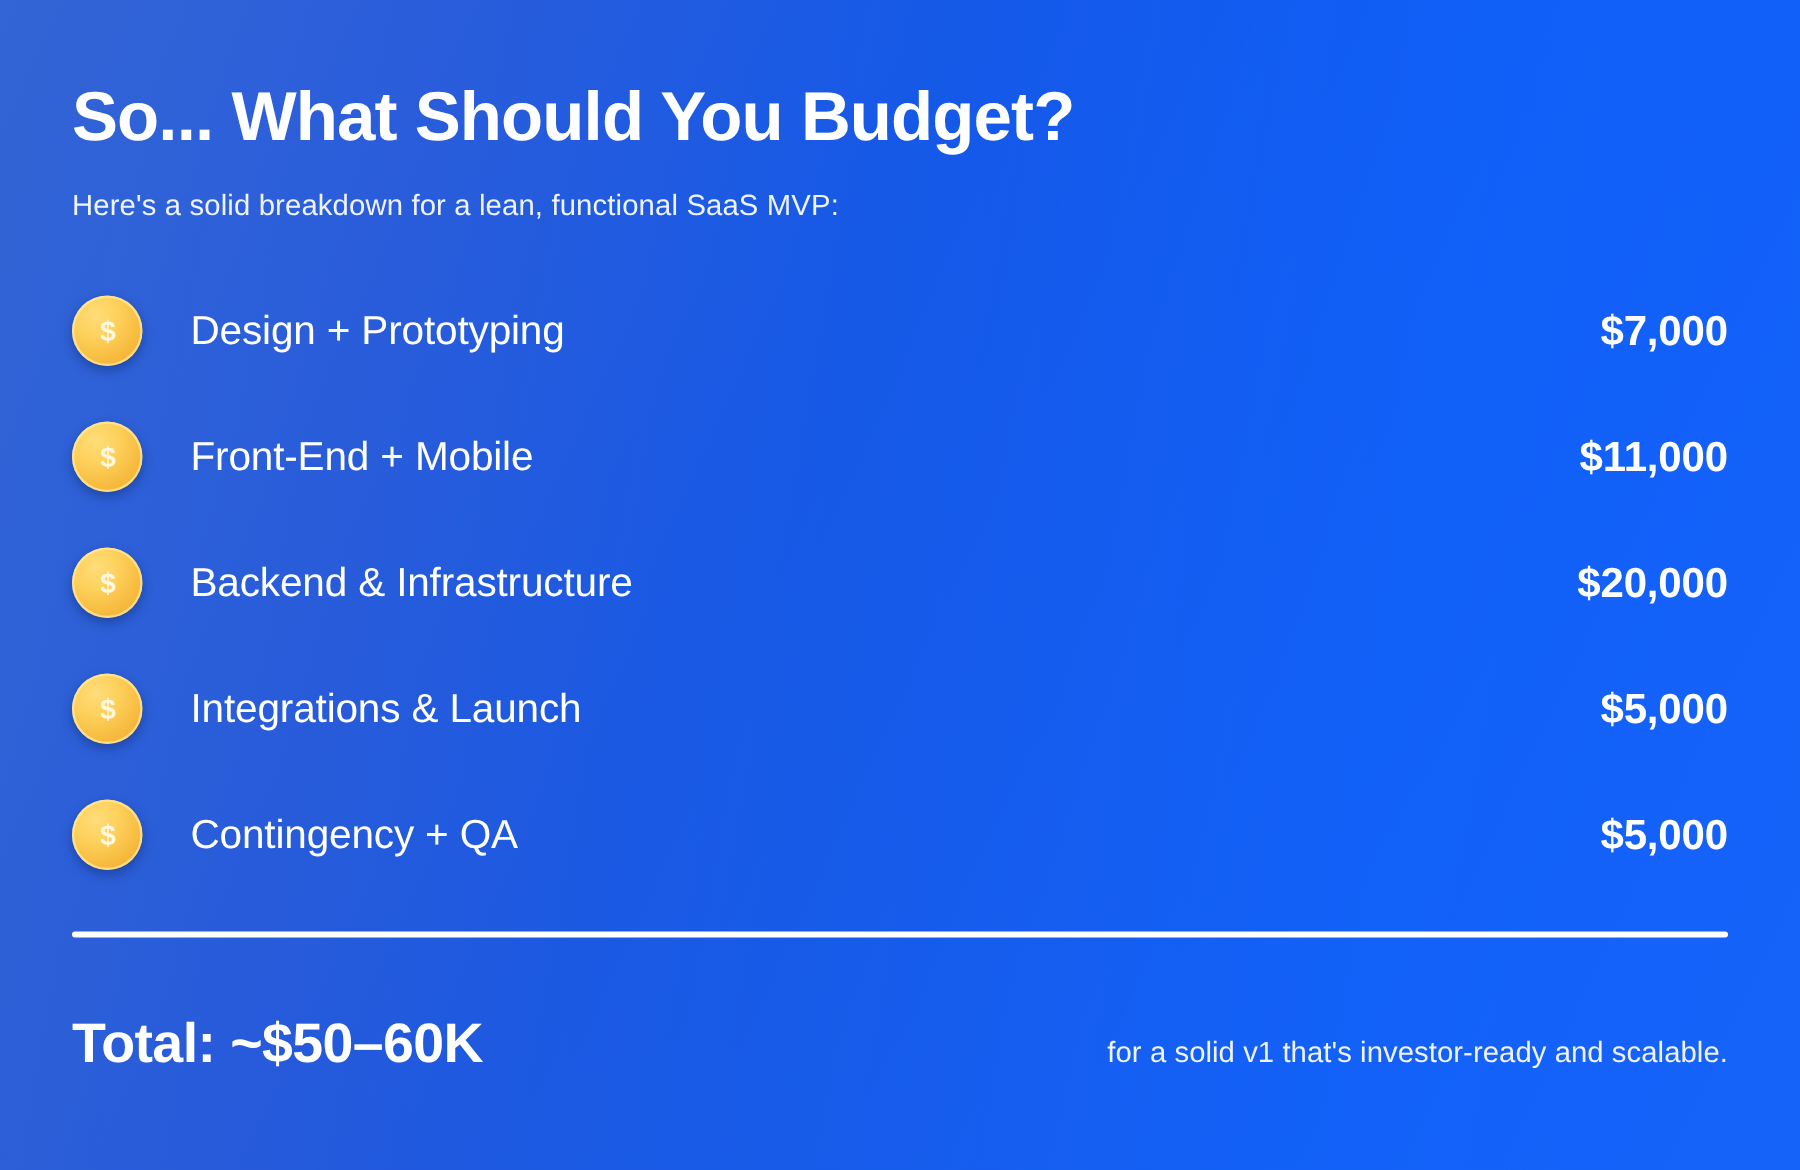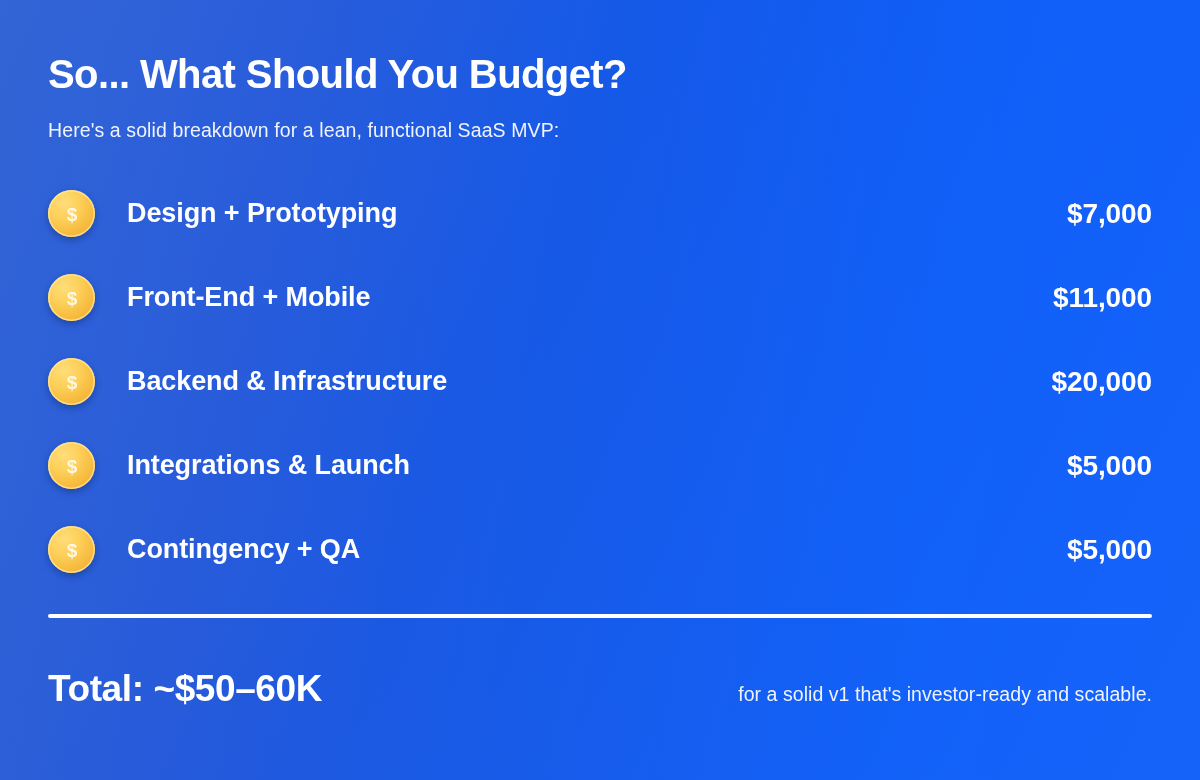--- a/index.html
+++ b/index.html
@@ -31,21 +31,21 @@
     background: linear-gradient(115deg, rgba(255,255,255,0.045) 0%, rgba(255,255,255,0) 42%, rgba(255,255,255,0.05) 100%);
     pointer-events: none;
   }
 
   .slide > * { position: relative; z-index: 2; }
 
   .title {
     margin: 0;
     padding-top: 52px;
     color: #ffffff;
-    font-size: 40px;
+    font-size: 46px;
     font-weight: 700;
     letter-spacing: -0.6px;
     line-height: 1.12;
   }
 
   .subtitle {
     margin: 0;
     padding-top: 22px;
     color: #eef3ff;
     font-size: 19.5px;
@@ -79,21 +79,21 @@
     align-items: center;
     justify-content: center;
   }
 
   .coin-icon svg { display: block; }
 
   .row-label {
     padding-left: 32px;
     color: #ffffff;
     font-size: 27px;
-    font-weight: 700;
+    font-weight: 400;
     letter-spacing: -0.1px;
     white-space: nowrap;
   }
 
   .row-amount {
     margin-left: auto;
     color: #ffffff;
     font-size: 28px;
     font-weight: 700;
     letter-spacing: -0.1px;

